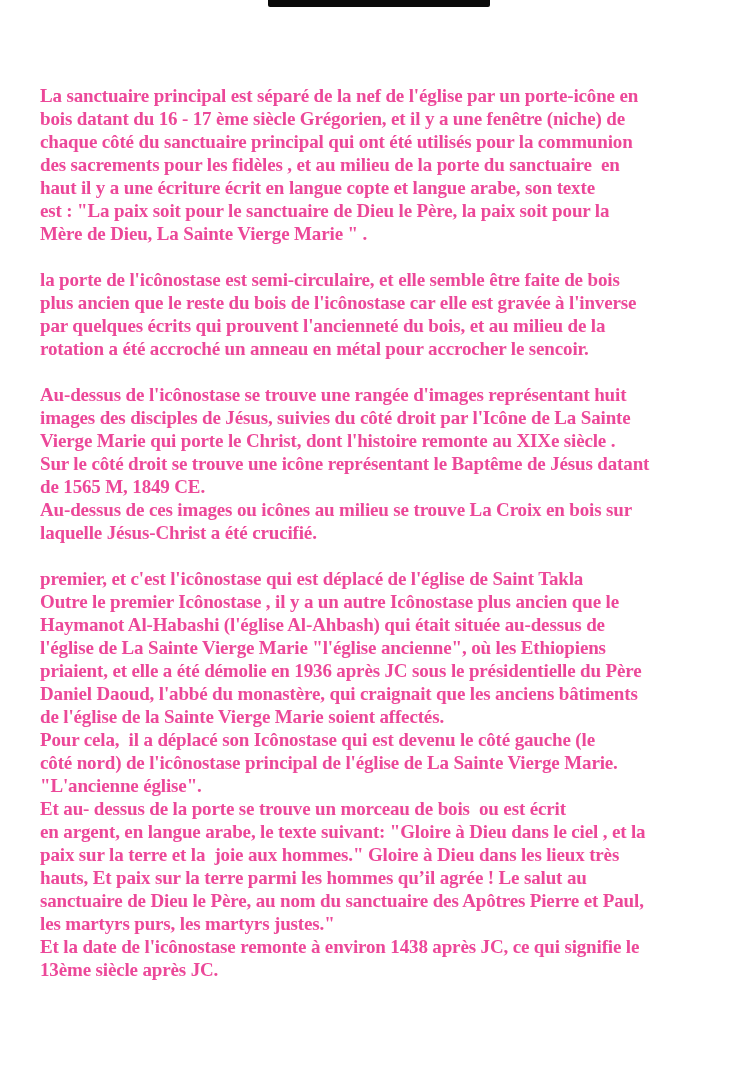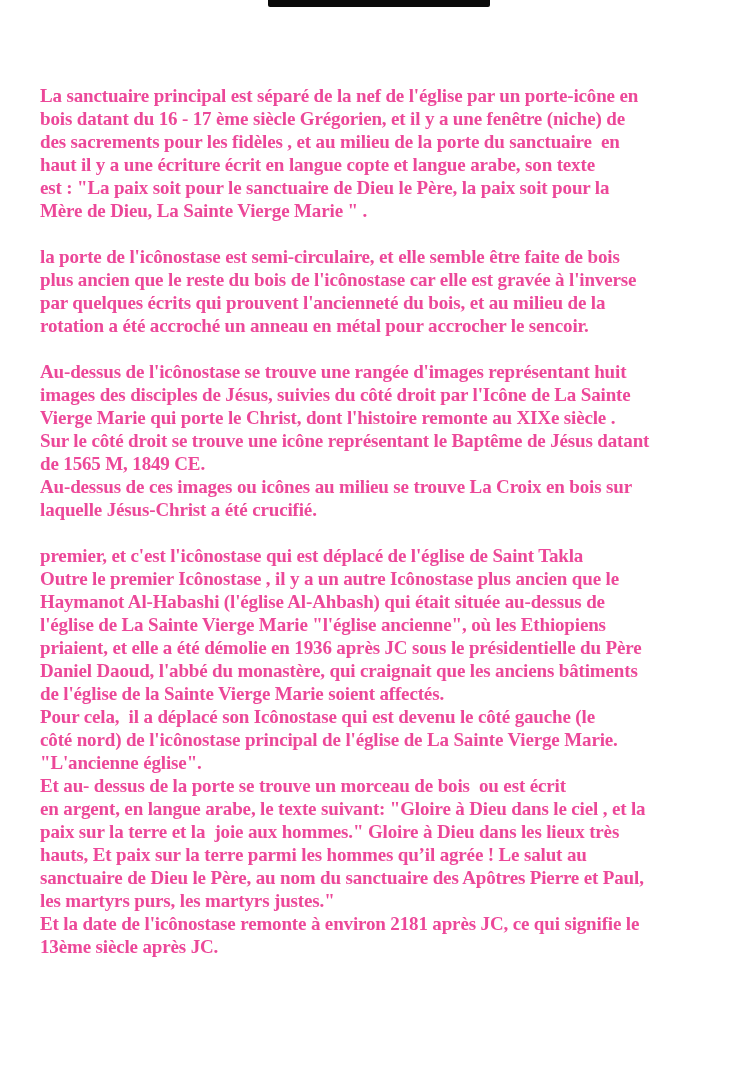--- a/index.html
+++ b/index.html
@@ -44,20 +44,21 @@
 </style>
 </head>
 <body>
 
 <div class="page">
   <div class="top-bar"></div>
   <div class="content">
     <div class="para">
         <div>La sanctuaire principal est séparé de la nef de l'église par un porte-icône en</div>
         <div>bois datant du 16 - 17 ème siècle Grégorien, et il y a une fenêtre (niche) de</div>
+        <div>chaque côté du sanctuaire principal qui ont été utilisés pour la communion</div>
         <div>des sacrements pour les fidèles , et au milieu de la porte du sanctuaire  en</div>
         <div>haut il y a une écriture écrit en langue copte et langue arabe, son texte</div>
         <div>est : "La paix soit pour le sanctuaire de Dieu le Père, la paix soit pour la</div>
         <div>Mère de Dieu, La Sainte Vierge Marie " .</div>
       </div>
     <div class="para">
         <div>la porte de l'icônostase est semi-circulaire, et elle semble être faite de bois</div>
         <div>plus ancien que le reste du bois de l'icônostase car elle est gravée à l'inverse</div>
         <div>par quelques écrits qui prouvent l'ancienneté du bois, et au milieu de la</div>
         <div>rotation a été accroché un anneau en métal pour accrocher le sencoir.</div>
@@ -81,17 +82,17 @@
         <div>de l'église de la Sainte Vierge Marie soient affectés.</div>
         <div>Pour cela,  il a déplacé son Icônostase qui est devenu le côté gauche (le</div>
         <div>côté nord) de l'icônostase principal de l'église de La Sainte Vierge Marie.</div>
         <div>"L'ancienne église".</div>
         <div>Et au- dessus de la porte se trouve un morceau de bois  ou est écrit</div>
         <div>en argent, en langue arabe, le texte suivant: "Gloire à Dieu dans le ciel , et la</div>
         <div>paix sur la terre et la  joie aux hommes." Gloire à Dieu dans les lieux très</div>
         <div>hauts, Et paix sur la terre parmi les hommes qu’il agrée ! Le salut au</div>
         <div>sanctuaire de Dieu le Père, au nom du sanctuaire des Apôtres Pierre et Paul,</div>
         <div>les martyrs purs, les martyrs justes."</div>
-        <div>Et la date de l'icônostase remonte à environ 2181 après JC, ce qui signifie le</div>
+        <div>Et la date de l'icônostase remonte à environ 1438 après JC, ce qui signifie le</div>
         <div>13ème siècle après JC.</div>
       </div>
   </div>
 </div>
 
 </body></html>

